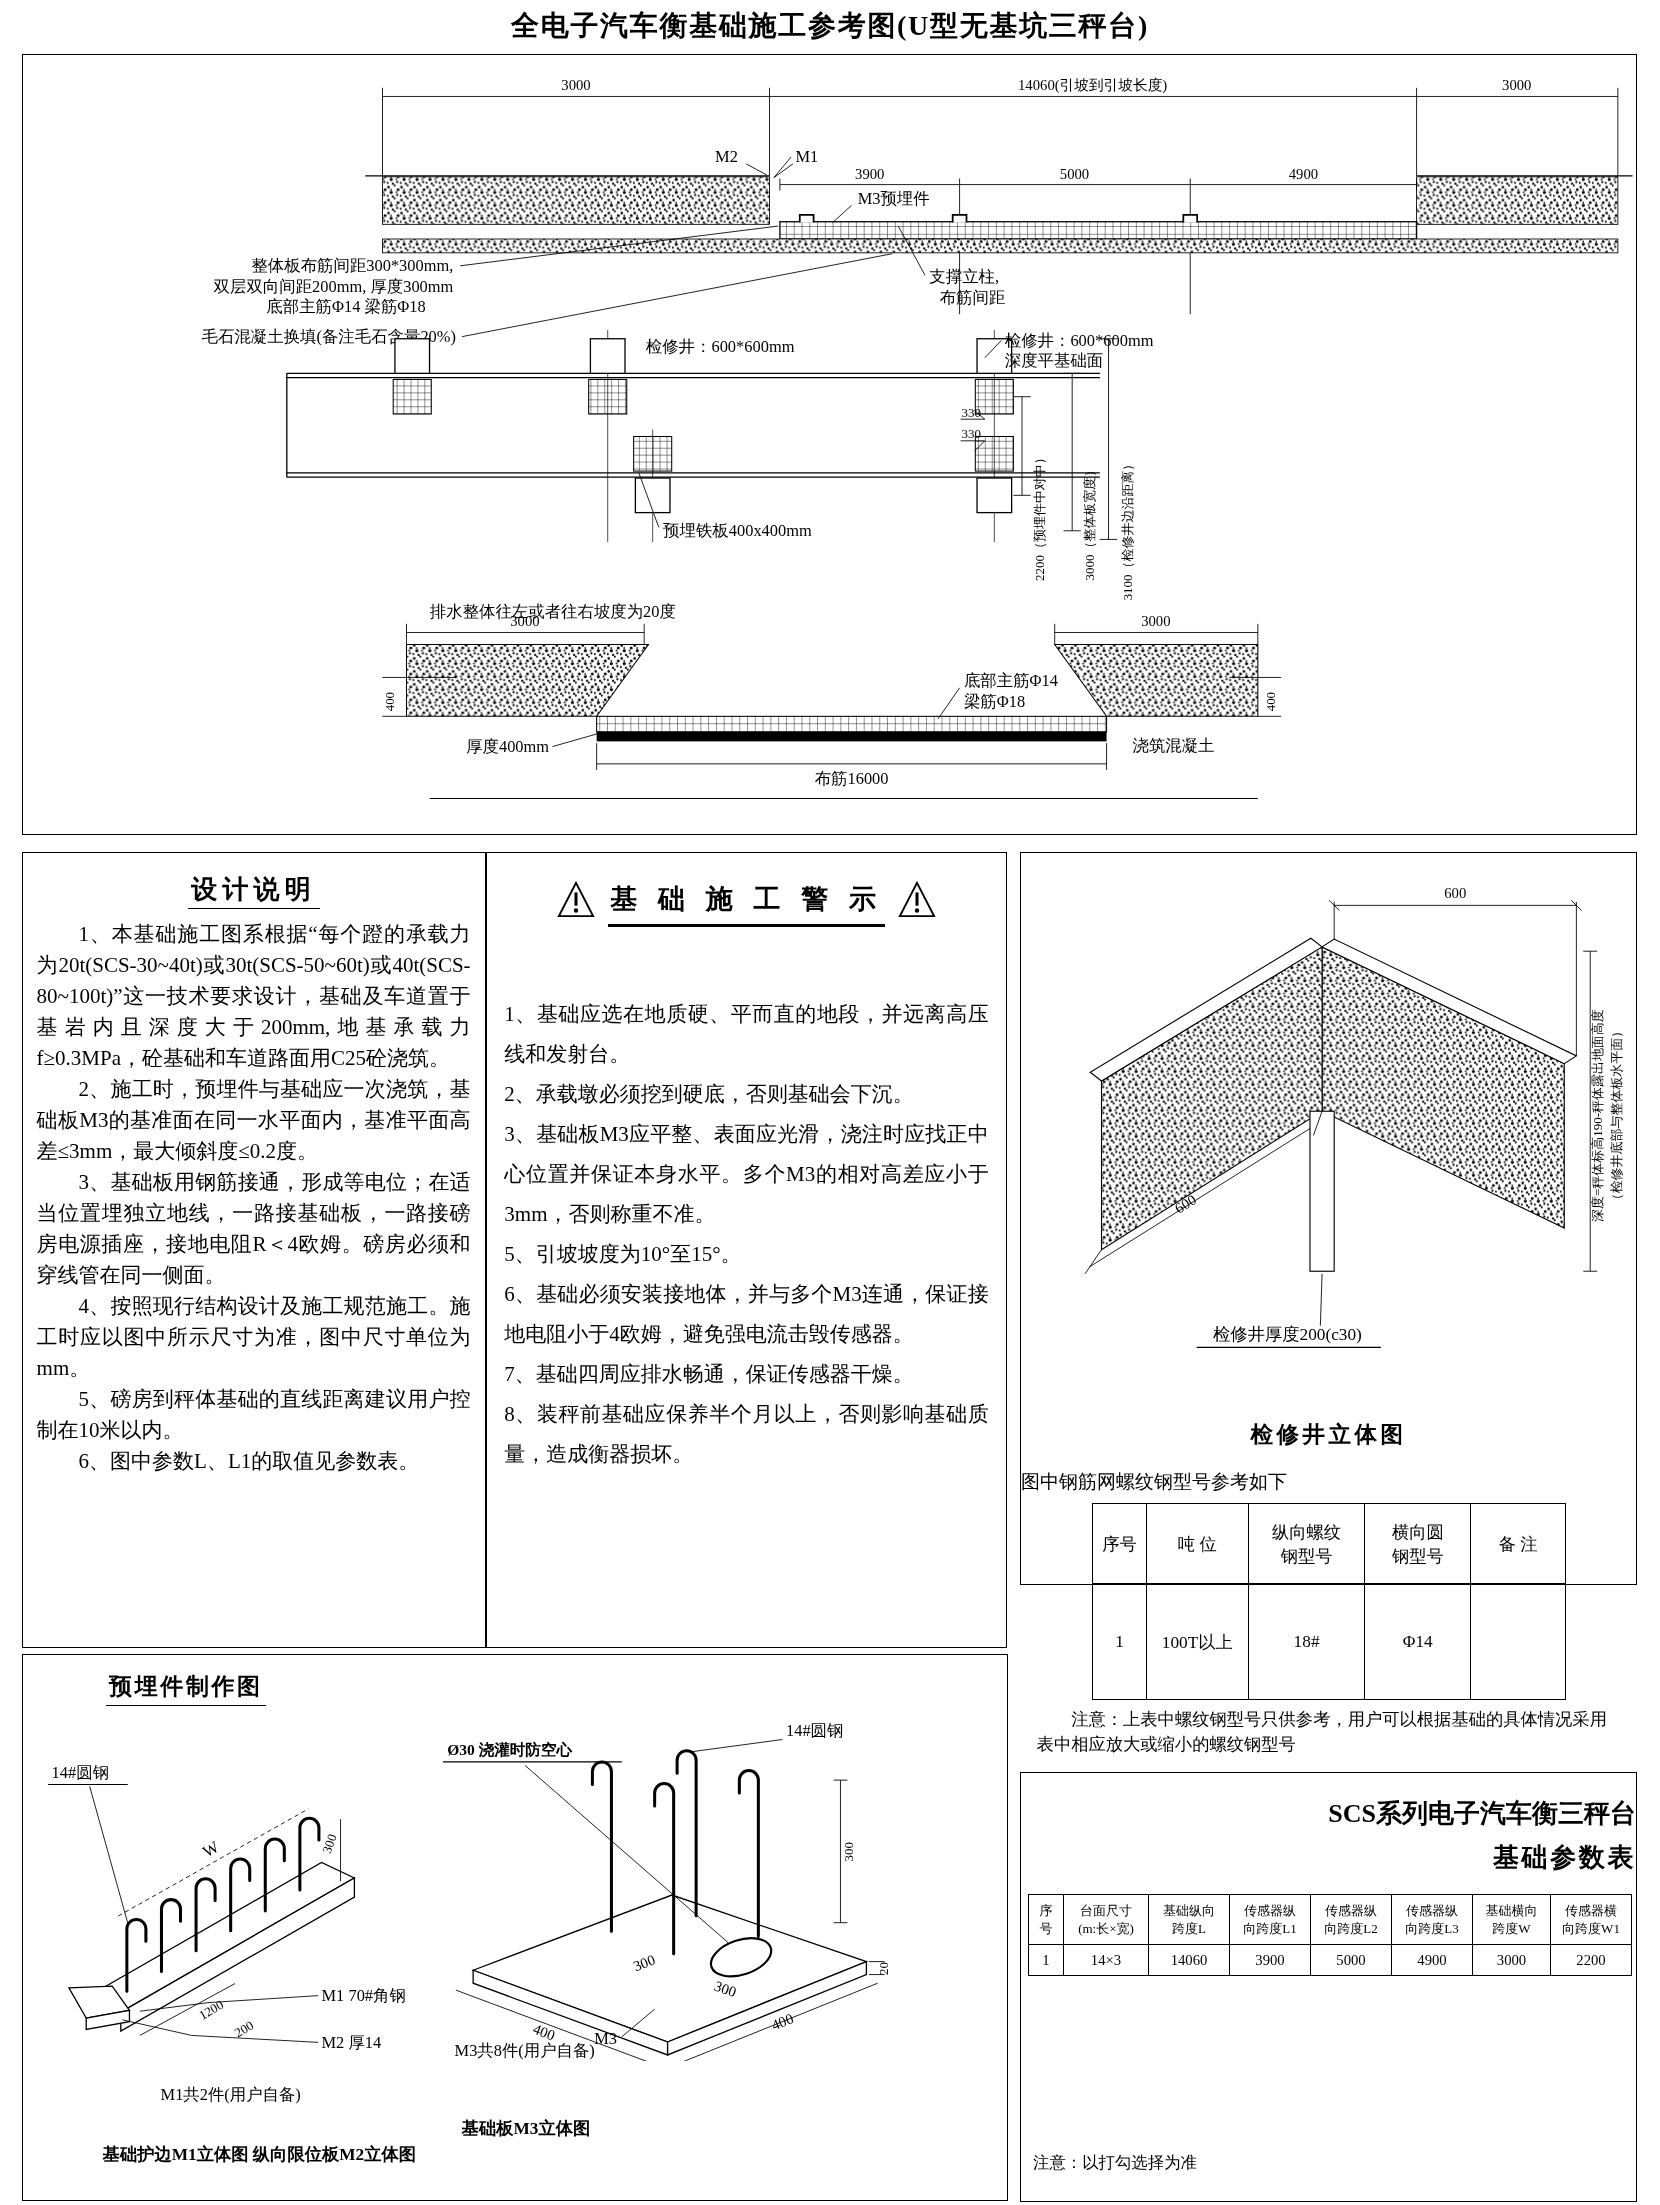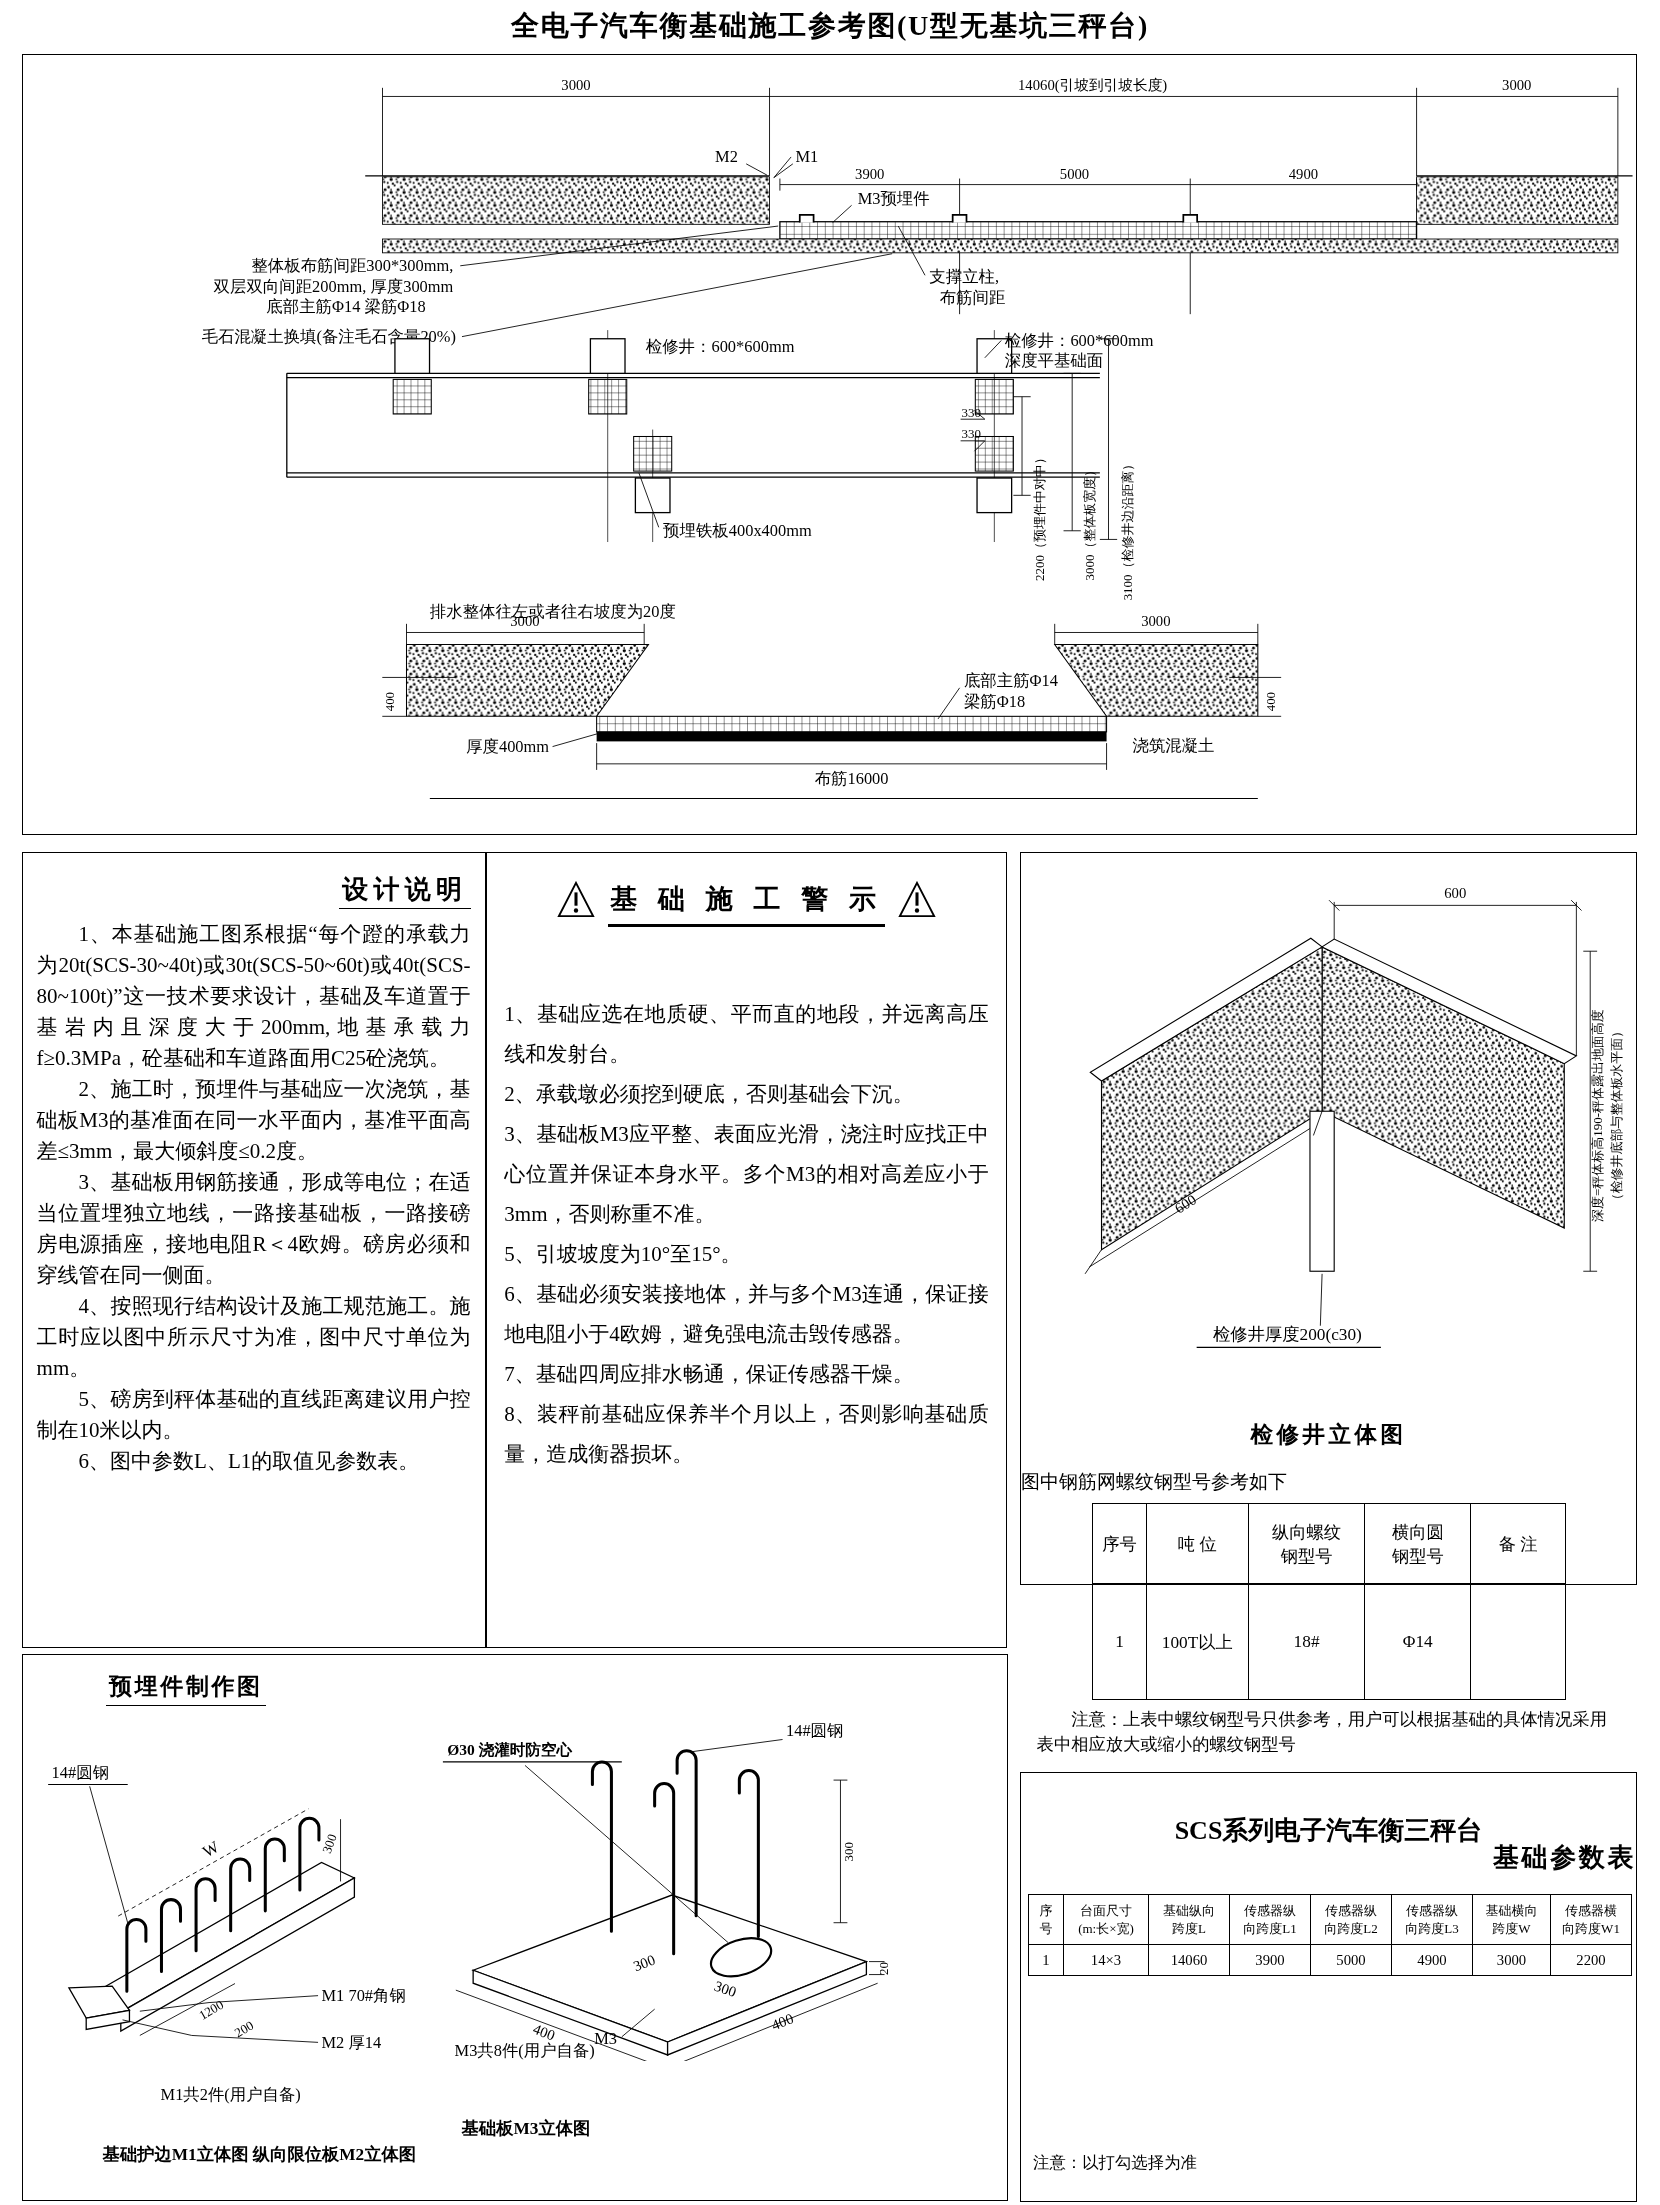--- a/index.html
+++ b/index.html
@@ -9,42 +9,42 @@
 .abs{position:absolute}
 .panel{position:absolute;border:1.7px solid #000;background:#fff}
 .page-title{position:absolute;top:7px;left:0;width:1660px;text-align:center;
   font-size:28px;font-weight:600;letter-spacing:1.7px}
 svg text{font-family:"Liberation Serif","DejaVu Serif",serif;fill:#000}
 .lbl{font-size:19px}
 .dim{font-size:17px}
 .dimS{font-size:15px}
 
 .notes-box{left:21.6px;top:852px;width:464px;height:796px;padding:14px 14px}
-.notes-title{text-align:right;font-size:26px;font-weight:600;letter-spacing:5.2px;margin:5.2px 0 12px}
+.notes-title{text-align:center;font-size:26px;font-weight:600;letter-spacing:5.2px;margin:5.2px 0 12px}
 .notes-title span{border-bottom:1.7px solid #000;padding:0 3.5px 3.5px}
 .notes-box p{font-size:21px;line-height:31px;text-indent:2em;text-align:justify}
 
 .warn-box{left:486px;top:852px;width:521px;height:796px;padding:15.6px 17.3px}
 .warn-title{display:flex;align-items:flex-start;justify-content:center;gap:12px;margin-top:12px}
 .warn-title .t{font-size:27px;font-weight:600;letter-spacing:7px;border-bottom:3.5px solid #000;padding:0 1.7px 7px}
 .warn-items{margin-top:67px}
 .warn-box p{font-size:21px;line-height:40px;text-align:justify}
 
 .well-box{left:1020px;top:852px;width:617px;height:733px}
 .well-caption{position:absolute;top:566px;left:0;width:100%;text-align:center;font-size:22.5px;font-weight:600;letter-spacing:3.5px}
 .steel-intro{position:absolute;top:616px;left:0;width:100%;text-align:left;font-size:19px}
 table{border-collapse:collapse}
 .steel-table{position:absolute;top:650px;left:71px;width:474px}
 .steel-table th,.steel-table td{border:1.7px solid #000;text-align:center;font-size:17.3px;white-space:pre-line;font-weight:400}
 .steel-table th{height:80px}
 .steel-table td{height:116px}
 .steel-note{position:absolute;top:854px;left:15.6px;width:585px;font-size:17.3px;line-height:25px;text-indent:2em}
 
 .scs-box{left:1020px;top:1772px;width:617px;height:430px}
-.scs-t1{position:absolute;top:40px;width:100%;text-align:center;font-size:26px;font-weight:600}
+.scs-t1{position:absolute;top:23px;width:100%;text-align:right;font-size:26px;font-weight:600}
 .scs-t2{position:absolute;top:67px;width:100%;text-align:right;font-size:26px;font-weight:600;letter-spacing:2.6px}
 .scs-table{position:absolute;top:121px;left:7px;width:604px}
 .scs-table th,.scs-table td{border:1.7px solid #000;text-align:center;font-size:13px;white-space:pre-line;font-weight:400}
 .scs-table th{height:50px}
 .scs-table td{height:31px;font-size:14.7px}
 .scs-note{position:absolute;top:379px;left:12px;font-size:16.4px}
 
 .emb-box{left:21.6px;top:1654px;width:986px;height:547px}
 .emb-title{position:absolute;top:15.6px;left:83px;font-size:23px;font-weight:600;letter-spacing:2.6px;border-bottom:1.7px solid #000;padding:0 3.5px 3.5px}
 .emb-qty{position:absolute;font-size:16.4px}

